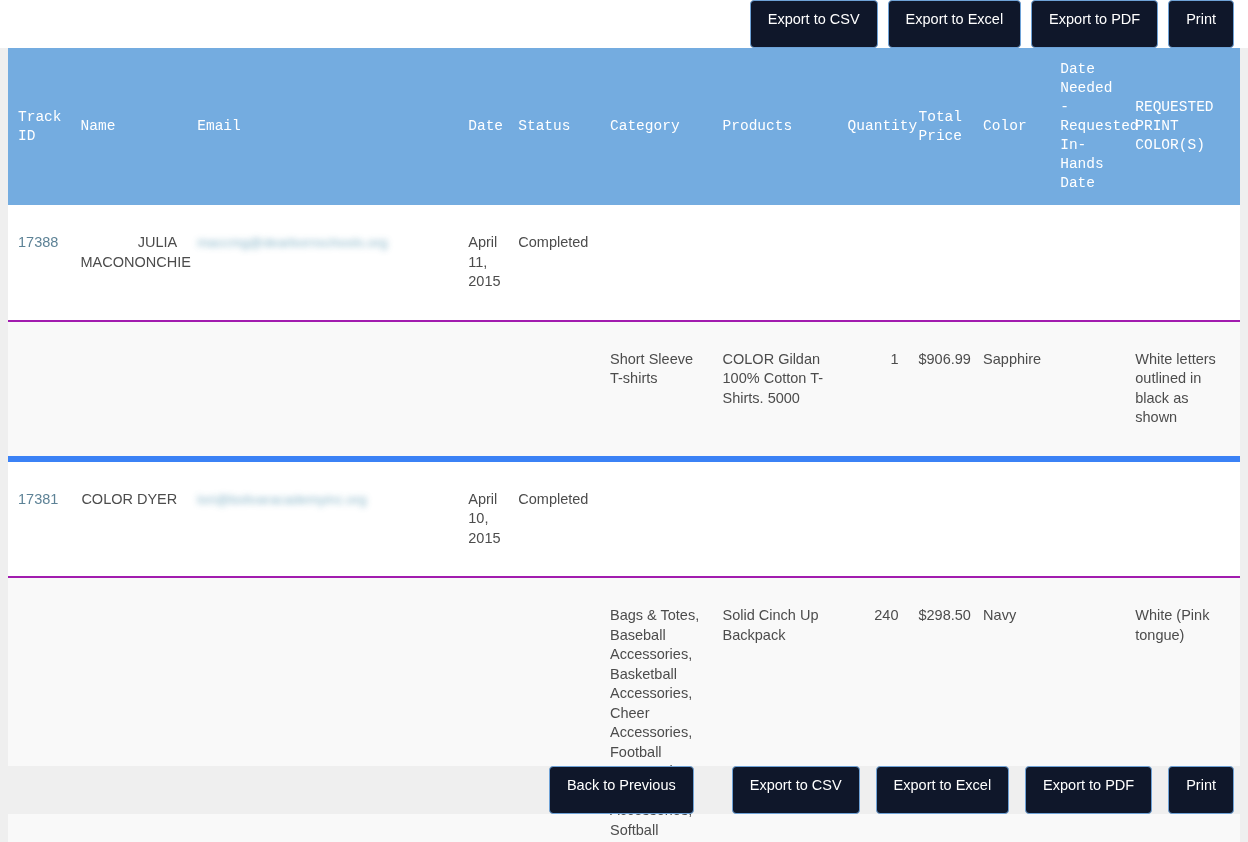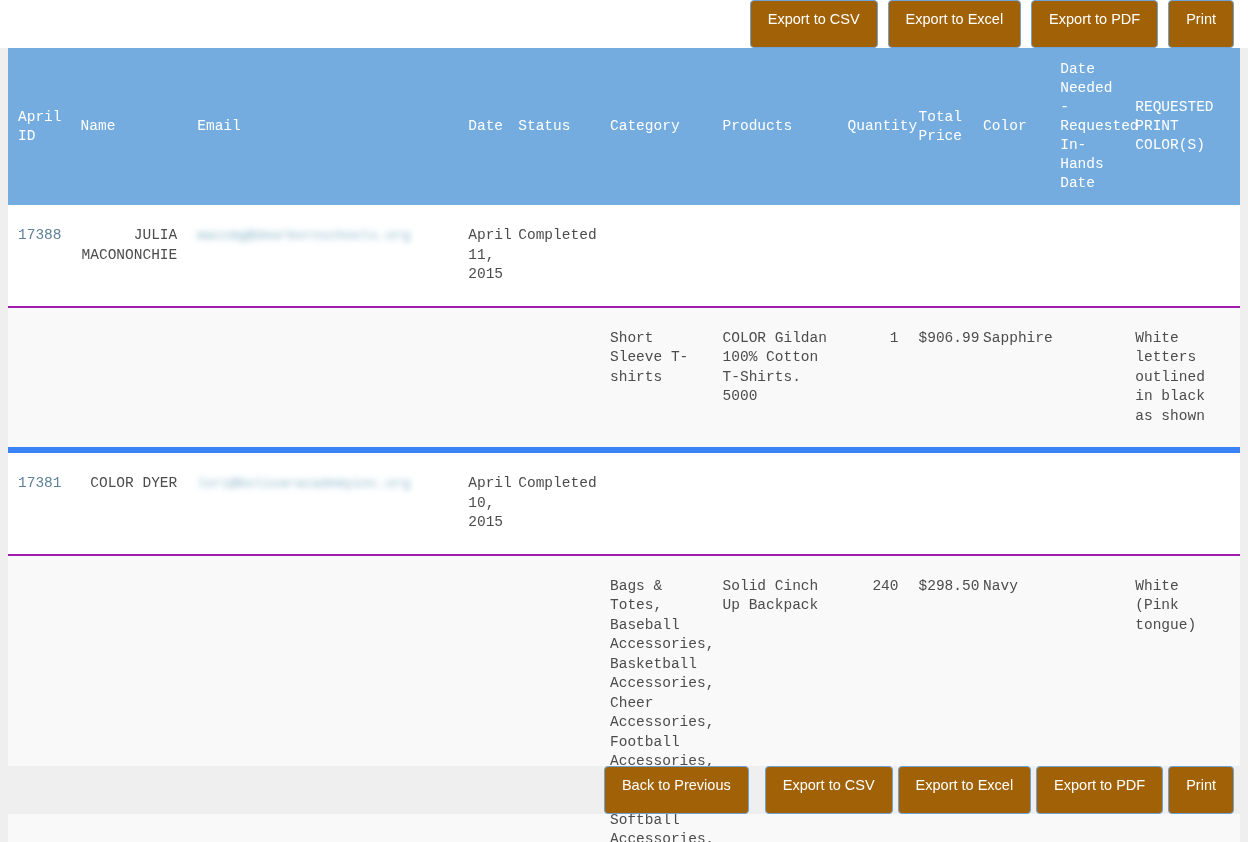--- a/index.html
+++ b/index.html
@@ -22,21 +22,21 @@
     top: 0; left: 0;
     width: 1248px; height: 48px;
     background: #ffffff;
     display: flex;
     align-items: center;
     justify-content: flex-end;
     padding-right: 14px;
     gap: 10px;
   }
   .btn {
-    background: #a16207;
+    background: #0f172a;
     color: #ffffff;
     border: 1px solid #6ea2d7;
     border-radius: 4px;
     font-size: 14.5px;
     line-height: 1;
     padding: 11px 17px 20px 17px;
     cursor: pointer;
     white-space: nowrap;
     font-family: "Liberation Sans", sans-serif;
   }
@@ -74,26 +74,25 @@
   col.c-status{ width: 88px; }
   col.c-cat   { width: 108px; }
   col.c-prod  { width: 120px; }
   col.c-qty   { width: 68px; }
   col.c-price { width: 62px; }
   col.c-color { width: 74px; }
   col.c-dneed { width: 72px; }
   col.c-print { width: 110px; }
 
   table.orders td {
-    padding: 21px 10px;
+    padding: 28px 10px;
     vertical-align: top;
     color: #4c4c4c;
     line-height: 19.5px;
     font-size: 14.5px;
-    font-family: Liberation Mono, monospace;
   }
   tr.order-row { background: #ffffff; }
   tr.detail-row { background: #f9f9f9; }
   tr.order-row td { border-top: 6px solid #3b82f6; }
   tr.detail-row td { border-top: 2px solid #a21caf; }
   tr.order-row.first td { border-top: none; }
 
   td.order-id a {
     color: #5d8296;
     text-decoration: none;
@@ -116,21 +115,21 @@
     position: absolute;
     left: 0;
     top: 766px;
     width: 1248px;
     height: 48px;
     background: #efefef;
     display: flex;
     align-items: center;
     justify-content: flex-end;
     padding-right: 14px;
-    gap: 5px;
+    gap: 16px;
   }
   .btn-sep { width: 6px; }
 </style>
 </head>
 <body>
 
 <div class="page">
 
   <div class="toolbar-top">
     <button class="btn">Export to CSV</button>
@@ -150,21 +149,21 @@
           <col class="c-cat">
           <col class="c-prod">
           <col class="c-qty">
         <col class="c-price">
           <col class="c-color">
           <col class="c-dneed">
           <col class="c-print">
       </colgroup>
       <thead>
         <tr>
-          <th>April ID</th>
+          <th>Track ID</th>
           <th>Name</th>
           <th>Email</th>
           <th>Date</th>
           <th>Status</th>
           <th>Category</th>
           <th>Products</th>
           <th class="num">Quantity</th>
           <th class="num">Total Price</th>
           <th>Color</th>
           <th>Date Needed - Requested In-Hands Date</th>

